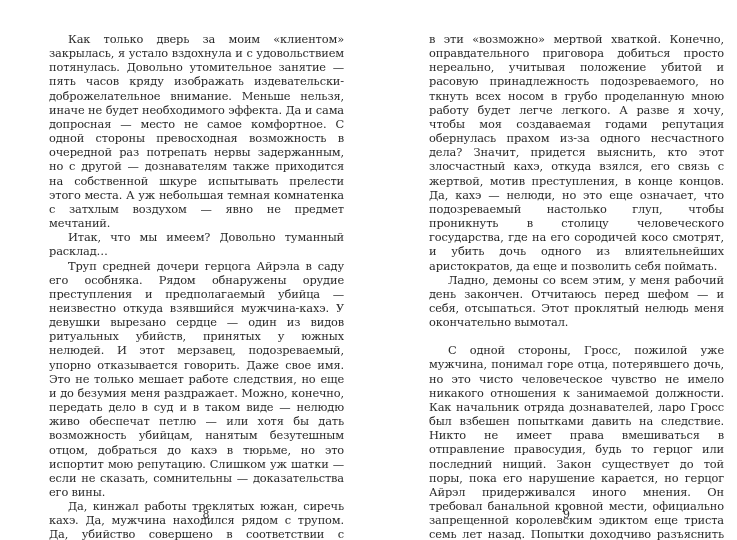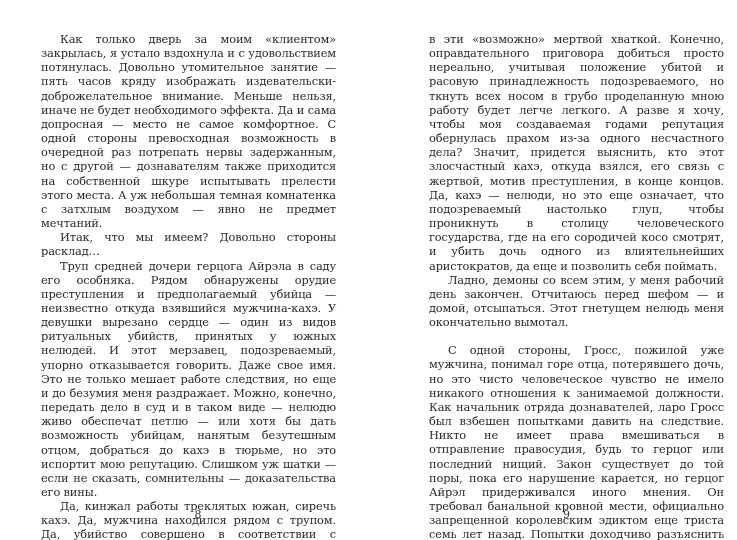--- a/index.html
+++ b/index.html
@@ -1,21 +1,21 @@
 <!DOCTYPE html>
 <html><head>
 <meta charset="utf-8">
 <style>
   html, body { margin: 0; padding: 0; }
   body {
     width: 737px; height: 540px; background: #ffffff; position: relative; overflow: hidden;
     font-family: "DejaVu Serif", "Liberation Serif", serif; color: #2a2a2a;
   }
   .page { position: absolute; top: 0; height: 540px; }
-  .page.left { left: 4px; width: 368px; }
+  .page.left { left: 12px; width: 368px; }
   .page.right { left: 392px; width: 369px; }
   .text-block {
     position: absolute; top: 32px;
     font-size: 11.4px; line-height: 14.15px; text-align: justify;
     letter-spacing: -0.15px;
   }
   .page.left .text-block { left: 37px; width: 295px; }
   .page.right .text-block { left: 37px; width: 295px; }
   .para { margin: 0; text-indent: 19px; hyphens: manual; }
   .para.noindent { text-indent: 0; }
@@ -26,28 +26,28 @@
   }
   .page.left .page-number { left: 20px; }
   .page.right .page-number { left: -20px; }
 </style>
 </head>
 <body>
 
 <div class="page left">
   <div class="text-block">
     <p class="para noindent" style="text-indent:19px">Как только дверь за моим «клиентом» закрылась, я устало вздохнула и с удовольствием потянулась. Довольно утомительное занятие — пять часов кряду изображать издевательски-доброжелательное внимание. Меньше нельзя, иначе не будет необходимого эффекта. Да и сама допросная — место не самое комфортное. С одной стороны превосходная возможность в очередной раз потрепать нервы задержанным, но с другой — дознавателям также приходится на собственной шкуре испытывать прелести этого места. А уж небольшая темная комнатенка с затхлым воздухом — явно не предмет мечтаний.</p>
-    <p class="para">Итак, что мы имеем? Довольно стороны расклад…</p>
+    <p class="para">Итак, что мы имеем? Довольно туманный расклад…</p>
     <p class="para">Труп средней дочери герцога Айрэла в саду его особняка. Рядом обнаружены орудие преступления и предполагаемый убийца — неизвестно откуда взявшийся мужчина-кахэ. У девушки вырезано сердце — один из видов ритуальных убийств, принятых у южных нелюдей. И этот мерзавец, подозреваемый, упорно отказывается говорить. Даже свое имя. Это не только мешает работе следствия, но еще и до безумия меня раздражает. Можно, конечно, передать дело в суд и в таком виде — нелюдю живо обеспечат петлю — или хотя бы дать возможность убийцам, нанятым безутешным отцом, добраться до кахэ в тюрьме, но это испортит мою репутацию. Слишком уж шатки — если не сказать, сомнительны — доказательства его вины.</p>
     <p class="para">Да, кинжал работы треклятых южан, сиречь кахэ. Да, мужчина находился рядом с трупом. Да, убийство совершено в соответствии с традициями все тех же кахэ. Но вот оттиска ауры мужчины на оружии обнаружить так и не удалось, хотя эксперты вокруг орудия убийства едва ли не танец орочьих шаманов исполняли. Возможно, он использовал магию, поэтому и не оставил следов на кинжале, возможно, контакт с оружием был слишком короток… Вот только любой более-менее умный присяжный поверенный вцепится</p>
   </div>
   <div class="page-number">8</div>
 </div>
 
 <div class="page right">
   <div class="text-block">
     <p class="para noindent">в эти «возможно» мертвой хваткой. Конечно, оправдательного приговора добиться просто нереально, учитывая положение убитой и расовую принадлежность подозреваемого, но ткнуть всех носом в грубо проделанную мною работу будет легче легкого. А разве я хочу, чтобы моя создаваемая годами репутация обернулась прахом из-за одного несчастного дела? Значит, придется выяснить, кто этот злосчастный кахэ, откуда взялся, его связь с жертвой, мотив преступления, в конце концов. Да, кахэ — нелюди, но это еще означает, что подозреваемый настолько глуп, чтобы проникнуть в столицу человеческого государства, где на его сородичей косо смотрят, и убить дочь одного из влиятельнейших аристократов, да еще и позволить себя поймать.</p>
-    <p class="para">Ладно, демоны со всем этим, у меня рабочий день закончен. Отчитаюсь перед шефом — и домой, отсыпаться. Этот гнетущем нелюдь меня окончательно вымотал.</p>
+    <p class="para">Ладно, демоны со всем этим, у меня рабочий день закончен. Отчитаюсь перед шефом — и себя, отсыпаться. Этот проклятый нелюдь меня окончательно вымотал.</p>
     <div class="gap"></div>
     <p class="para">С одной стороны, Гросс, пожилой уже мужчина, понимал горе отца, потерявшего дочь, но это чисто человеческое чувство не имело никакого отношения к занимаемой должности. Как начальник отряда дознавателей, ларо Гросс был взбешен попытками давить на следствие. Никто не имеет права вмешиваться в отправление правосудия, будь то герцог или последний нищий. Закон существует до той поры, пока его нарушение карается, но герцог Айрэл придерживался иного мнения. Он требовал банальной кровной мести, официально запрещенной королевским эдиктом еще триста семь лет назад. Попытки доходчиво разъяснить герцогу сие</p>
   </div>
   <div class="page-number">9</div>
 </div>
 
 </body></html>

